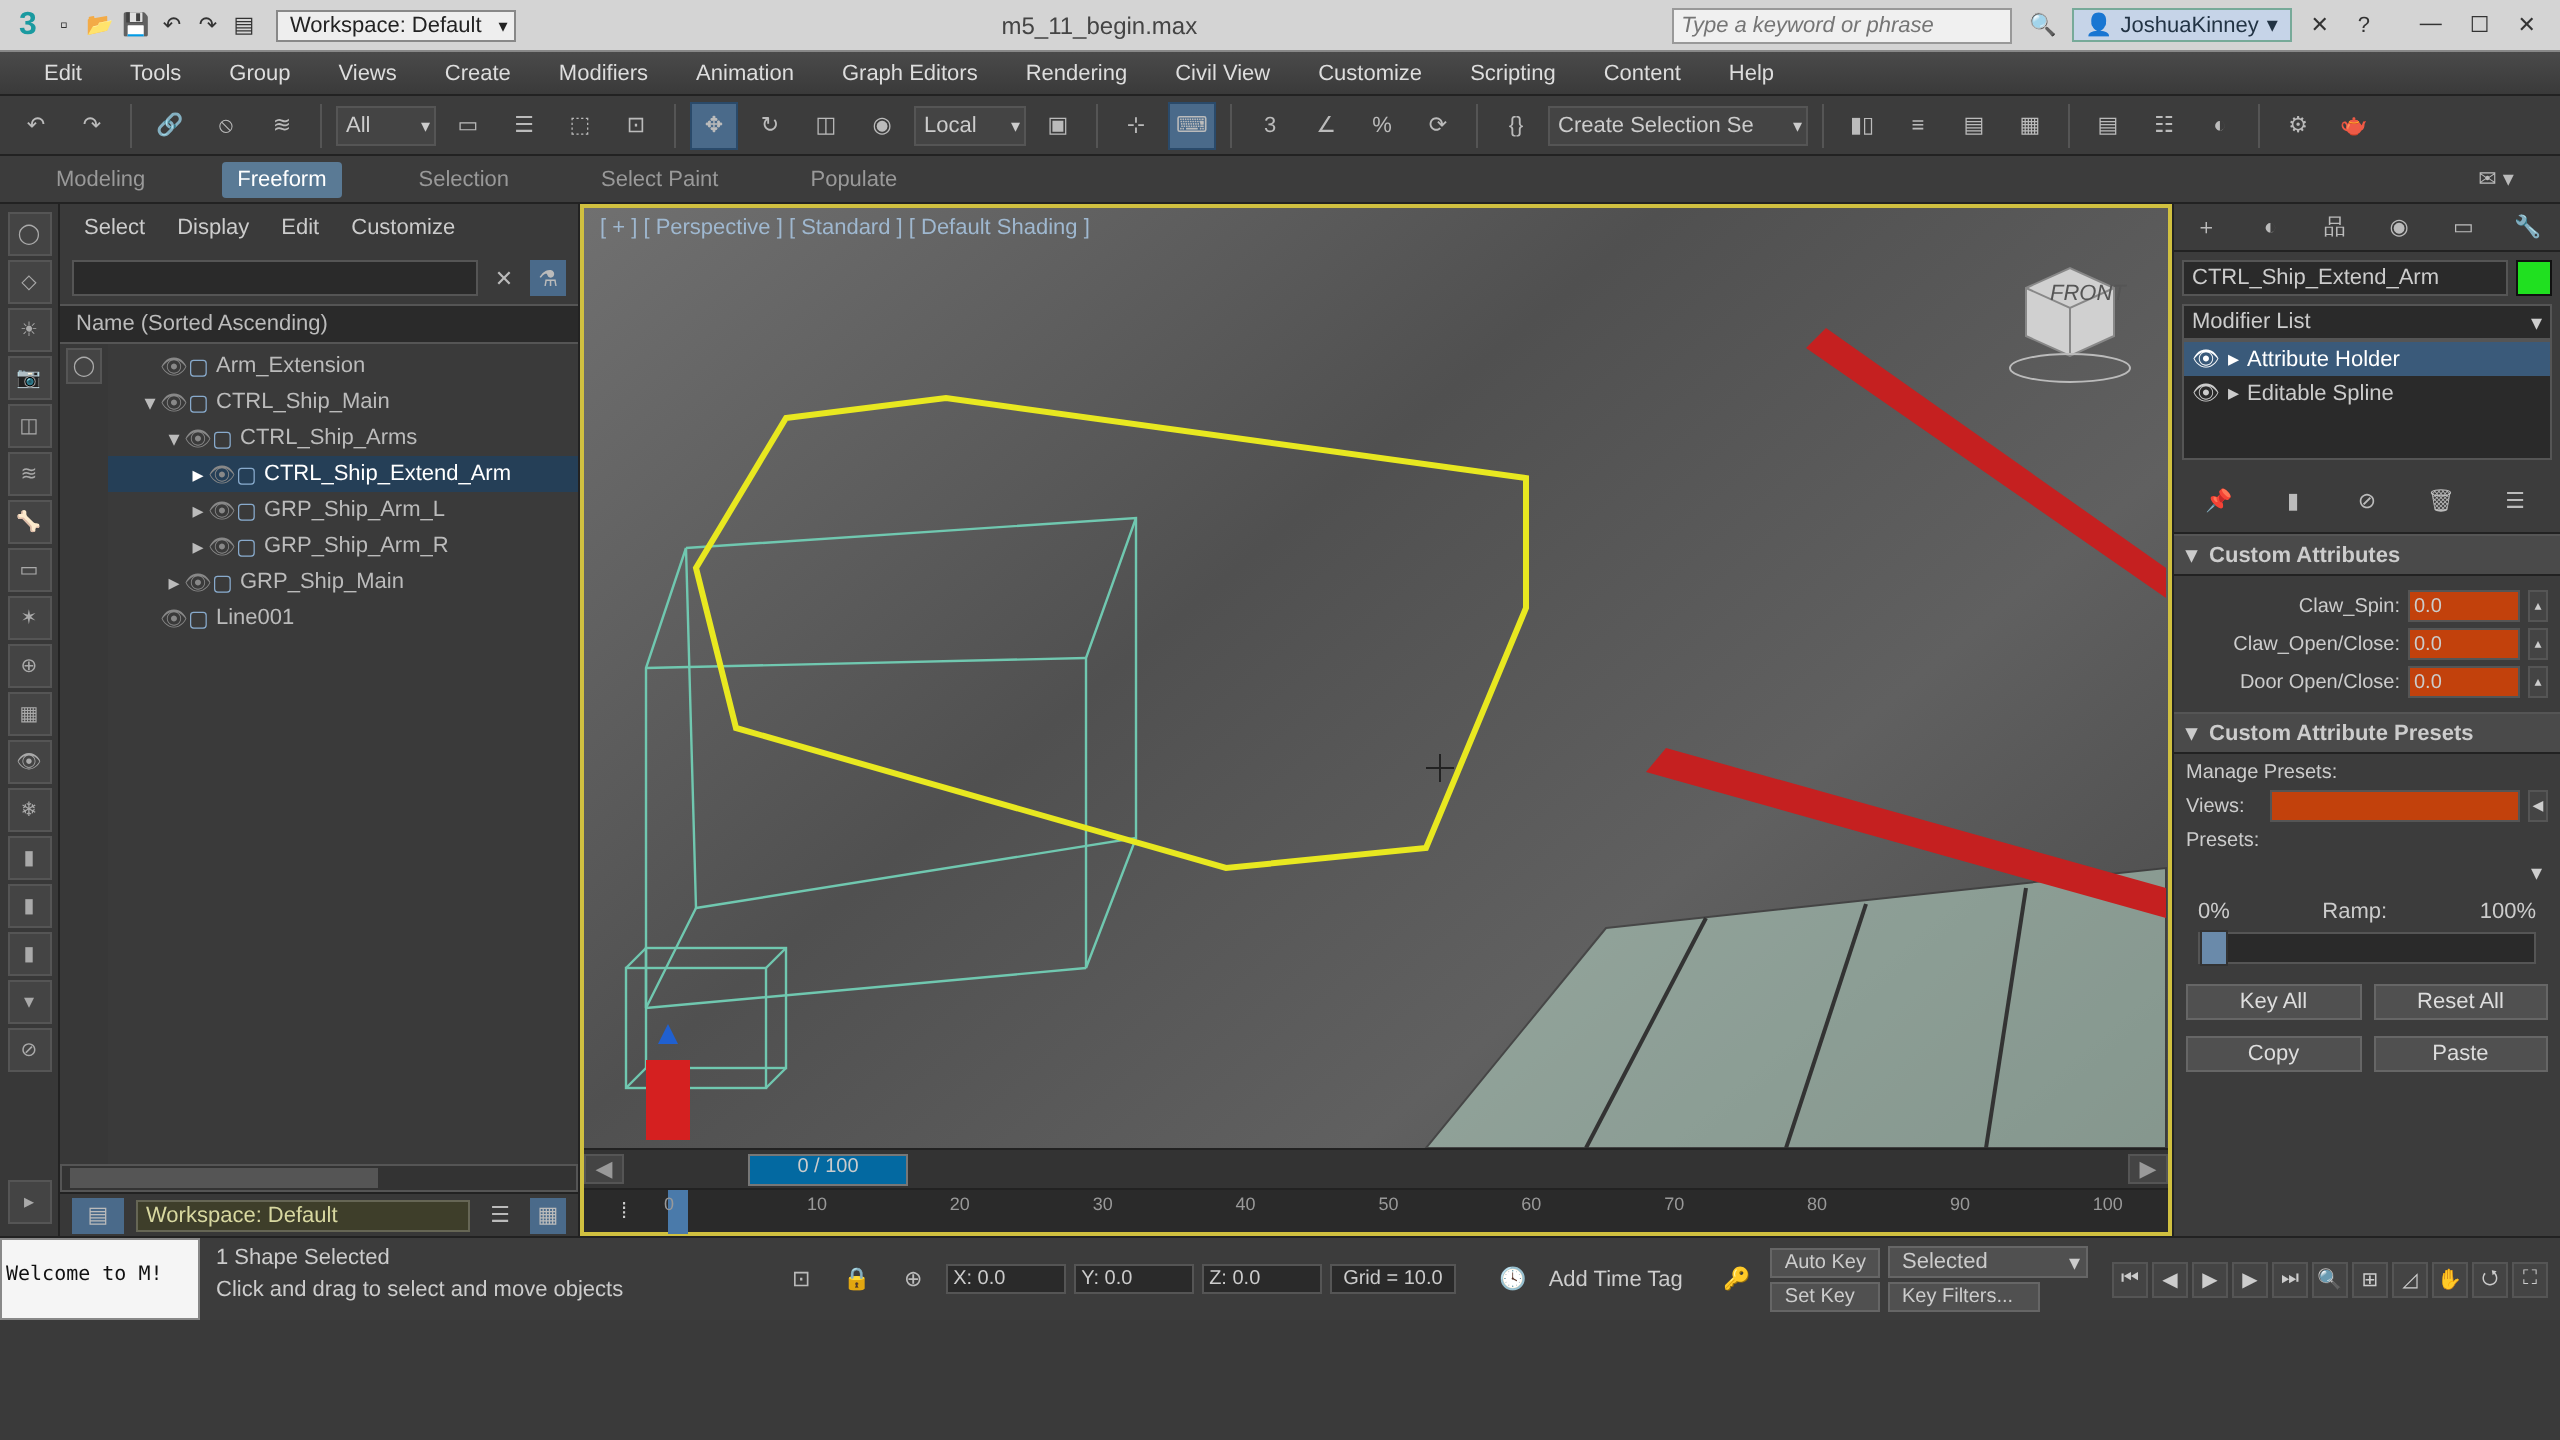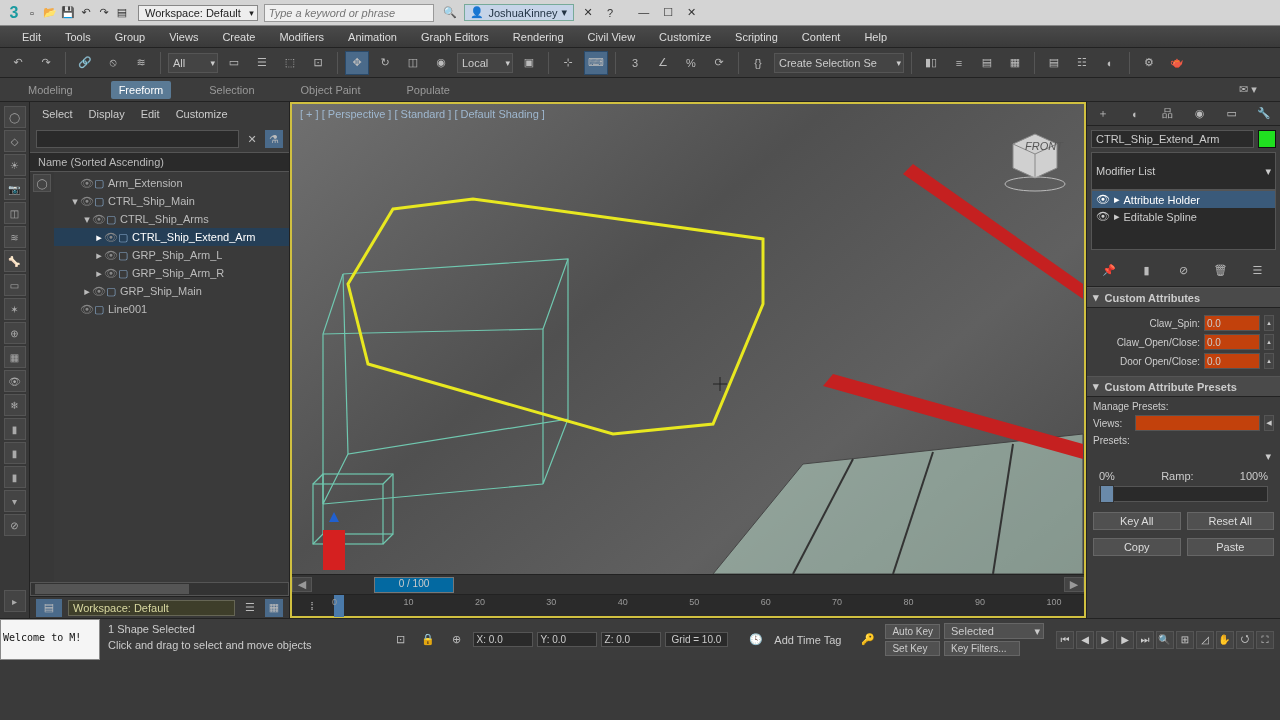--- a/index.html
+++ b/index.html
@@ -76,21 +76,21 @@
 .vp-canvas .bg-grad { position: absolute; inset: 0; background: linear-gradient(140deg,#707070 0%, #505050 40%, #606060 70%, #484848 100%); }
 .vp-canvas svg { position: absolute; inset: 0; width: 100%; height: 100%; }
 
 
 .cmdpanel { width: 194px; background: #3c3c3c; border-left: 1px solid #222; display: flex; flex-direction: column; }
 .cmd-top { height: 24px; display: flex; align-items: center; justify-content: space-around; border-bottom: 1px solid #222; }
 .cmd-name-row { display: flex; padding: 4px; gap: 4px; align-items: center; }
 .cmd-name-row input { flex: 1; background: #2a2a2a; border: 1px solid #555; color: #ccc; padding: 1px 4px; height: 18px; }
 .cmd-color { width: 18px; height: 18px; background: #20e020; border: 1px solid #111; }
 .cmd-modlist { padding: 0 4px 4px 4px; }
-.cmd-modlist .mlhdr { background: #2a2a2a; border: 1px solid #555; padding: 12px 4px; position: relative; }
+.cmd-modlist .mlhdr { background: #2a2a2a; border: 1px solid #555; padding: 2px 4px; position: relative; }
 .cmd-modlist .mlhdr::after { content: "▾"; position: absolute; right: 4px; }
 .mod-stack { border: 1px solid #555; background: #2a2a2a; min-height: 60px; }
 .mod-row { display: flex; align-items: center; padding: 2px 4px; gap: 4px; }
 .mod-row.sel { background: #3a5a7a; color: #fff; }
 .mod-tools { display: flex; justify-content: space-around; padding: 4px; border-bottom: 1px solid #222; }
 .rollout-hdr { background: #4a4a4a; padding: 3px 6px; display: flex; align-items: center; gap: 6px; border-top: 1px solid #555; border-bottom: 1px solid #222; font-weight: bold; }
 .rollout-body { padding: 4px 6px; }
 .param-row { display: flex; align-items: center; margin: 3px 0; gap: 4px; }
 .param-row .plabel { flex: 1; text-align: right; color: #ccc; font-size: 10px; }
 .param-row .spinner { width: 56px; height: 16px; background: #c2410c; border: 1px solid #555; color: #ccc; padding: 0 2px; font-size: 10px; display: flex; align-items: center; }
@@ -124,20 +124,21 @@
   <div class="qat">
     <span class="qat-icon" style="color:#1a9aa0;font-size:16px;font-weight:bold;">3</span>
     <span class="qat-icon">▫</span>
     <span class="qat-icon">📂</span>
     <span class="qat-icon">💾</span>
     <span class="qat-icon">↶</span>
     <span class="qat-icon">↷</span>
     <span class="qat-icon">▤</span>
     <div class="workspace-dd">Workspace: Default</div>
   </div>
+  <div class="filename">m5_11_begin.max</div>
   <input class="search-box" placeholder="Type a keyword or phrase" style="">
   <div class="user-cluster">
     <span class="qat-icon">🔍</span>
     <span class="user-pill">👤 <span>JoshuaKinney</span> ▾</span>
     <span class="qat-icon">✕</span>
     <span class="qat-icon">?</span>
   </div>
   <div class="win-controls">
     <span>—</span>
     <span>☐</span>
@@ -204,21 +205,21 @@
   <div class="tbtn">◐</div>
   <div class="tsep"></div>
   <div class="tbtn">⚙</div>
   <div class="tbtn">🫖</div>
 </div>
 
 <div class="ribbonbar">
   <div class="rtab">Modeling</div>
   <div class="rtab active">Freeform</div>
   <div class="rtab">Selection</div>
-  <div class="rtab">Object Paint</div>
+  <div class="rtab">Select Paint</div>
   <div class="rtab">Populate</div>
   <div style="flex:1"></div>
   <div class="tbtn">✉ ▾</div>
 </div>
 
 <div class="mainrow">
 
   <div class="leftcol">
     <div class="licon">◯</div>
     <div class="licon">◇</div>

